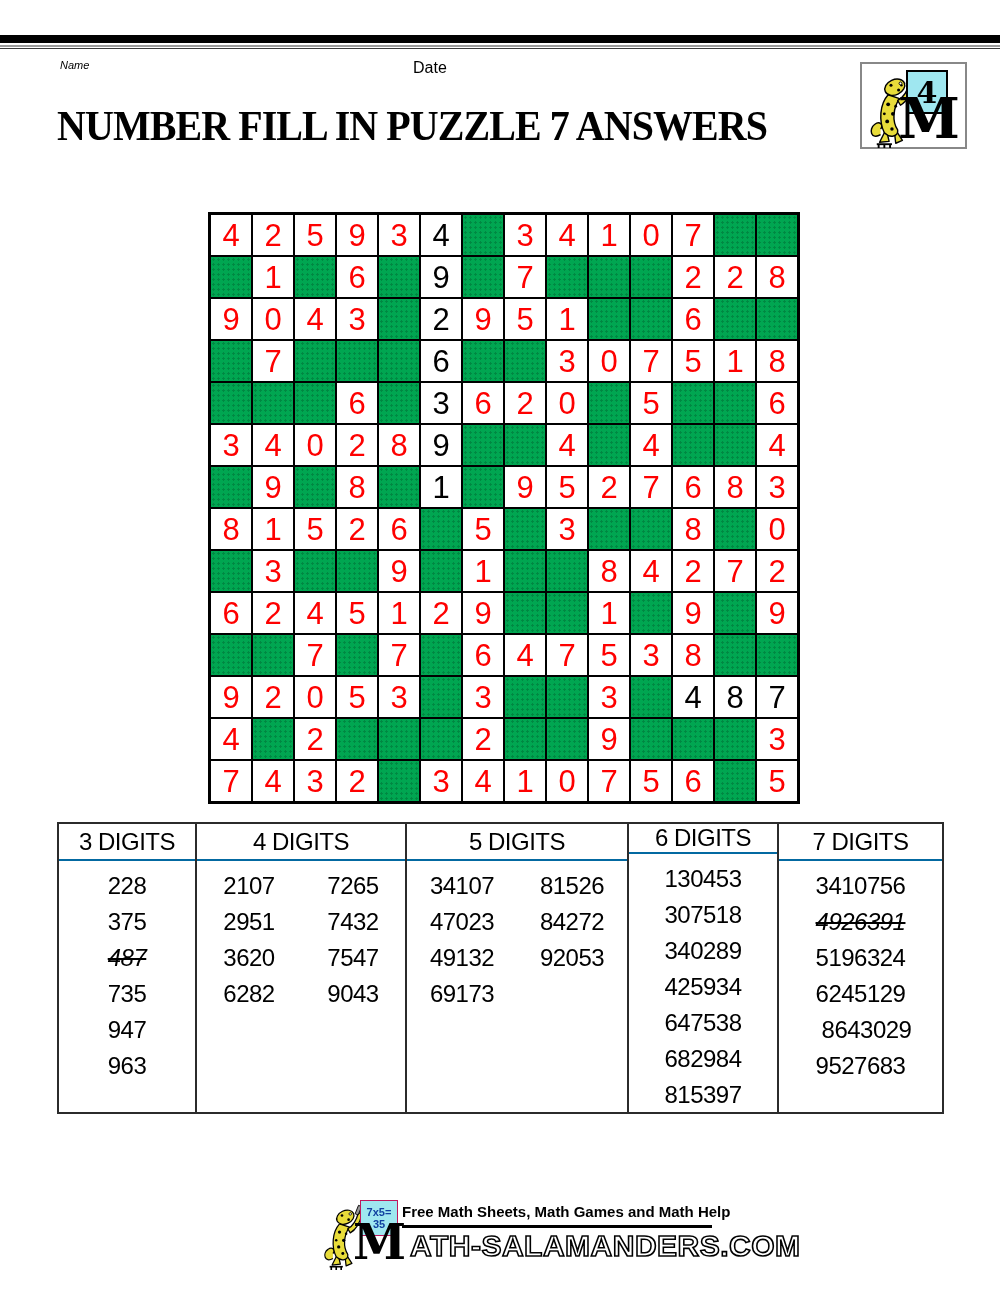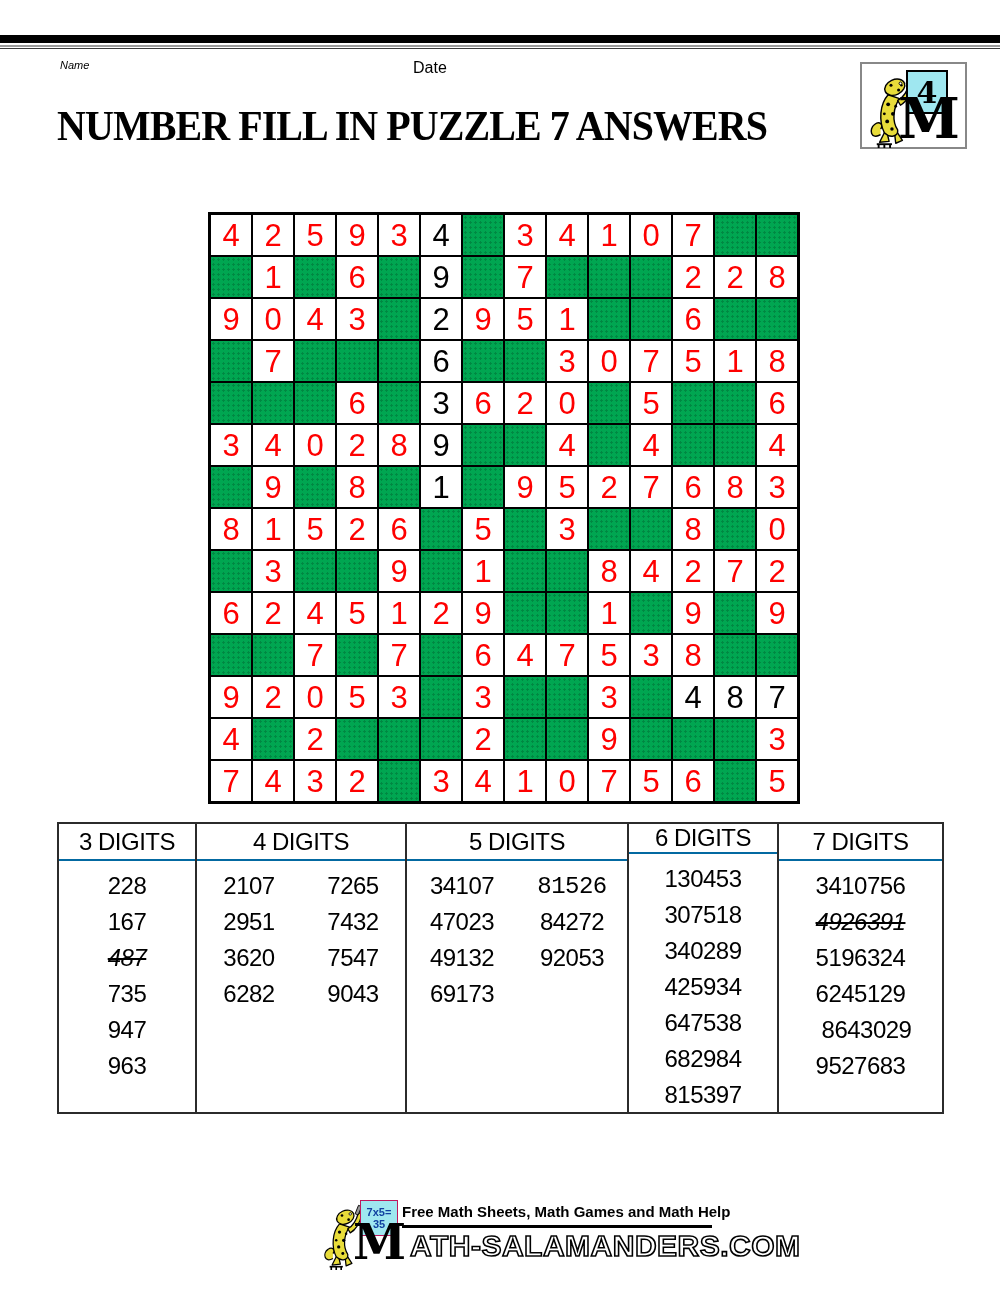--- a/index.html
+++ b/index.html
@@ -317,21 +317,21 @@
   </div>
 
 <div class="table">
     <div class="tcol">
       <div class="thead">3 DIGITS</div>
       <div class="tbody">
         <div class="trow">
           <div class="tcell" style="width: 100%;">228</div>
         </div>
         <div class="trow">
-          <div class="tcell" style="width: 100%;">167</div>
+          <div class="tcell" style="width: 100%;">375</div>
         </div>
         <div class="trow">
           <div class="tcell struck" style="width: 100%; text-align: center;">487</div>
         </div>
         <div class="trow">
           <div class="tcell" style="width: 100%;">735</div>
         </div>
         <div class="trow">
           <div class="tcell" style="width: 100%;">947</div>
         </div>
@@ -359,21 +359,21 @@
           <div class="tcell" style="width: 50%;">6282</div>
           <div class="tcell" style="width: 50%;">9043</div>
         </div>
       </div>
     </div>
     <div class="tcol">
       <div class="thead">5 DIGITS</div>
       <div class="tbody">
         <div class="trow">
           <div class="tcell" style="width: 50%;">34107</div>
-          <div class="tcell" style="width: 50%; font-family: Liberation Mono, monospace;">81526</div>
+          <div class="tcell" style="width: 50%;">81526</div>
         </div>
         <div class="trow">
           <div class="tcell" style="width: 50%;">47023</div>
           <div class="tcell" style="width: 50%;">84272</div>
         </div>
         <div class="trow">
           <div class="tcell" style="width: 50%;">49132</div>
           <div class="tcell" style="width: 50%;">92053</div>
         </div>
         <div class="trow">

